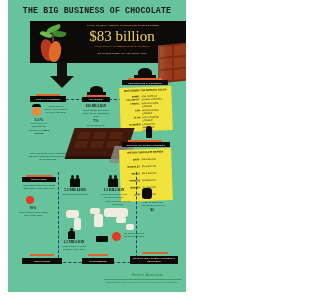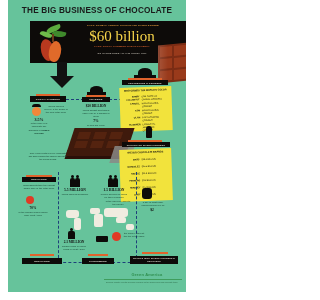--- a/index.html
+++ b/index.html
@@ -7,21 +7,21 @@
   body { font-family:"Liberation Sans", sans-serif; }
 
   #poster {
     position:absolute; left:8px; top:0px; width:178px; height:292px;
     background:#66c39b; overflow:hidden;
   }
 
   
   .title-band { position:absolute; left:0; top:6px; width:178px; text-align:center; }
   .title-band .t {
-    font-family:Liberation Sans, sans-serif; font-weight:bold;
+    font-family:Liberation Mono, monospace; font-weight:bold;
     font-size:8.2px; letter-spacing:.2px; color:#1a1a1a;
     white-space:nowrap;
   }
 
   .hero {
     position:absolute; left:22px; top:21px; width:156px; height:42px;
     background:#0d0b09;
   }
   .hero-fact1 {
     position:absolute; left:50px; top:3px; width:86px; text-align:center;
@@ -163,21 +163,21 @@
     <div class="bar-hero">
       <div class="seg" style="left:2px;top:2px;width:12px;height:10px;"></div>
       <div class="seg" style="left:16px;top:2px;width:12px;height:10px;"></div>
       <div class="seg" style="left:2px;top:14px;width:12px;height:10px;"></div>
       <div class="seg" style="left:16px;top:14px;width:12px;height:10px;"></div>
       <div class="seg" style="left:2px;top:26px;width:12px;height:10px;"></div>
       <div class="seg" style="left:16px;top:26px;width:12px;height:10px;"></div>
       <div class="bar-hero-shine"></div>
     </div>
     <div class="hero-fact1">FACT: GLOBAL ANNUAL CHOCOLATE SALES EXCEED</div>
-    <div class="hero-big">$60 billion</div>
+    <div class="hero-big">$83 billion</div>
     <div class="hero-fact2">FACT: COCOA FARMERS LIVE IN POVERTY</div>
     <div class="hero-sub">SO WHERE DOES ALL THE MONEY GO?</div>
   </div>
 
   <div class="pod-wrap">
     <div class="leaf l1"></div>
     <div class="leaf l2"></div>
     <div class="leaf l3"></div>
     <div class="pod-stem"></div>
     <div class="pod p1"></div>

